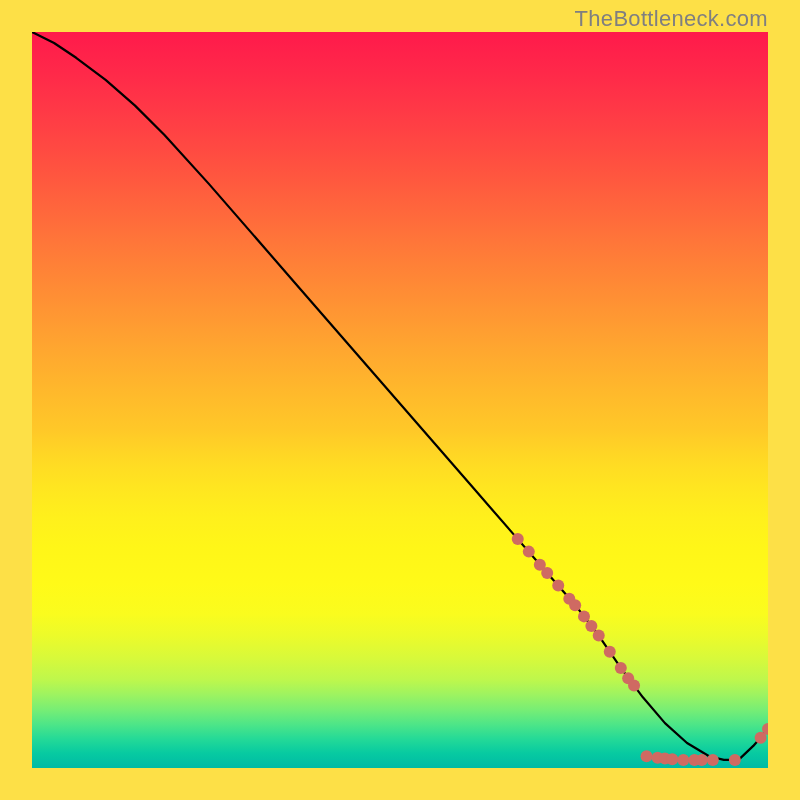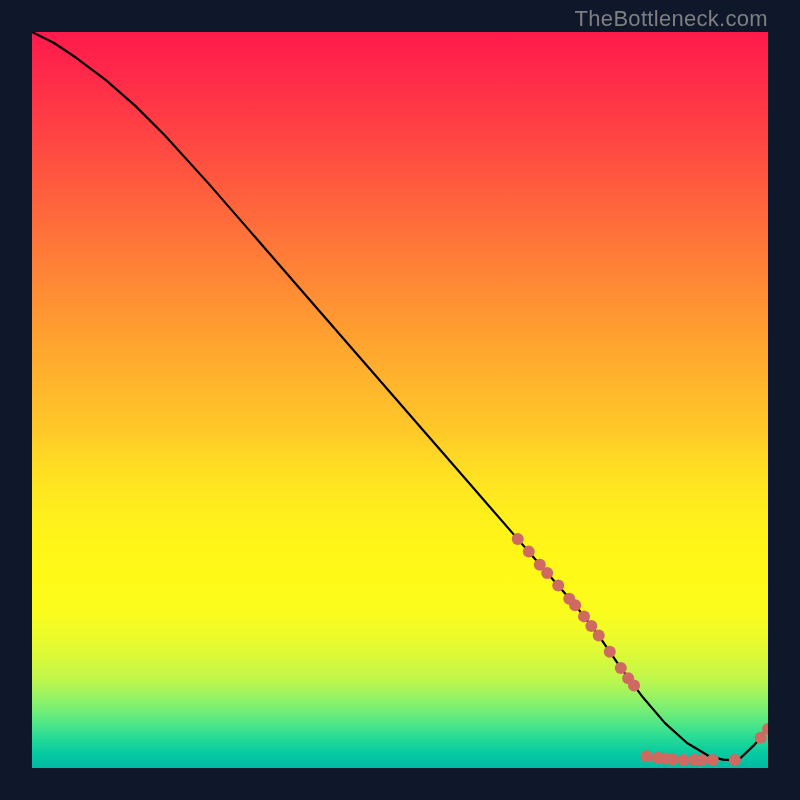--- a/index.html
+++ b/index.html
@@ -8,21 +8,21 @@
     width: 800px;
     height: 800px;
     background: #000;
     overflow: hidden;
     font-family: Arial, Helvetica, sans-serif;
   }
   .stage {
     position: relative;
     width: 800px;
     height: 800px;
-    background: #0f172a;
+    background: #fde047;
   }
   .plot {
     position: absolute;
     left: 32px;
     top: 32px;
     width: 736px;
     height: 736px;
     overflow: hidden;
     background: linear-gradient(
       to bottom,

